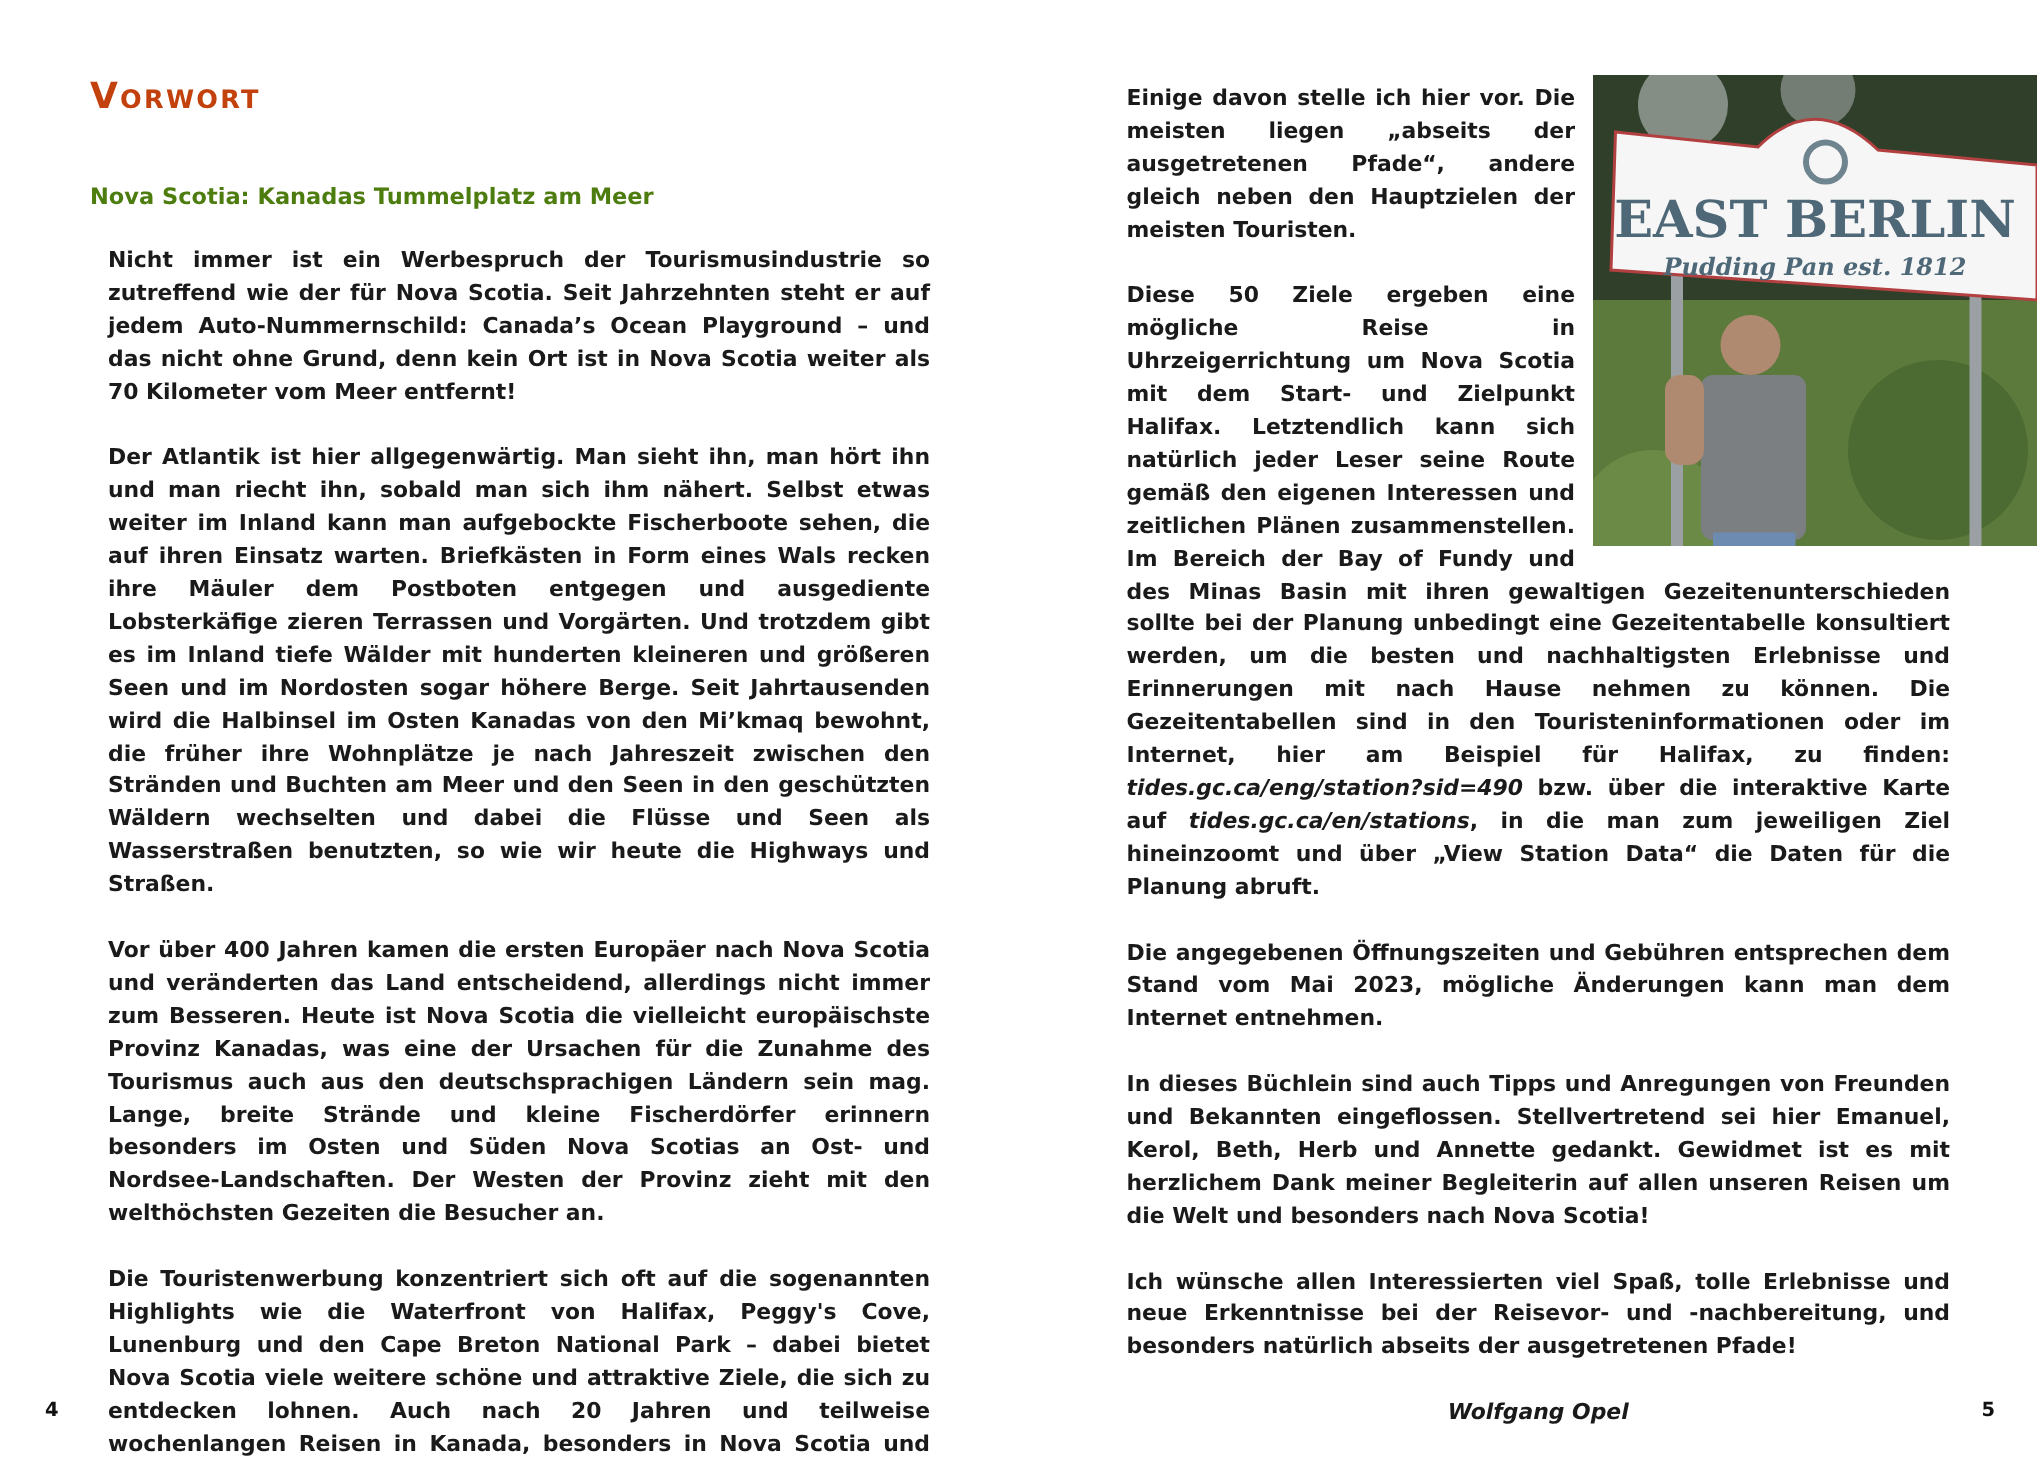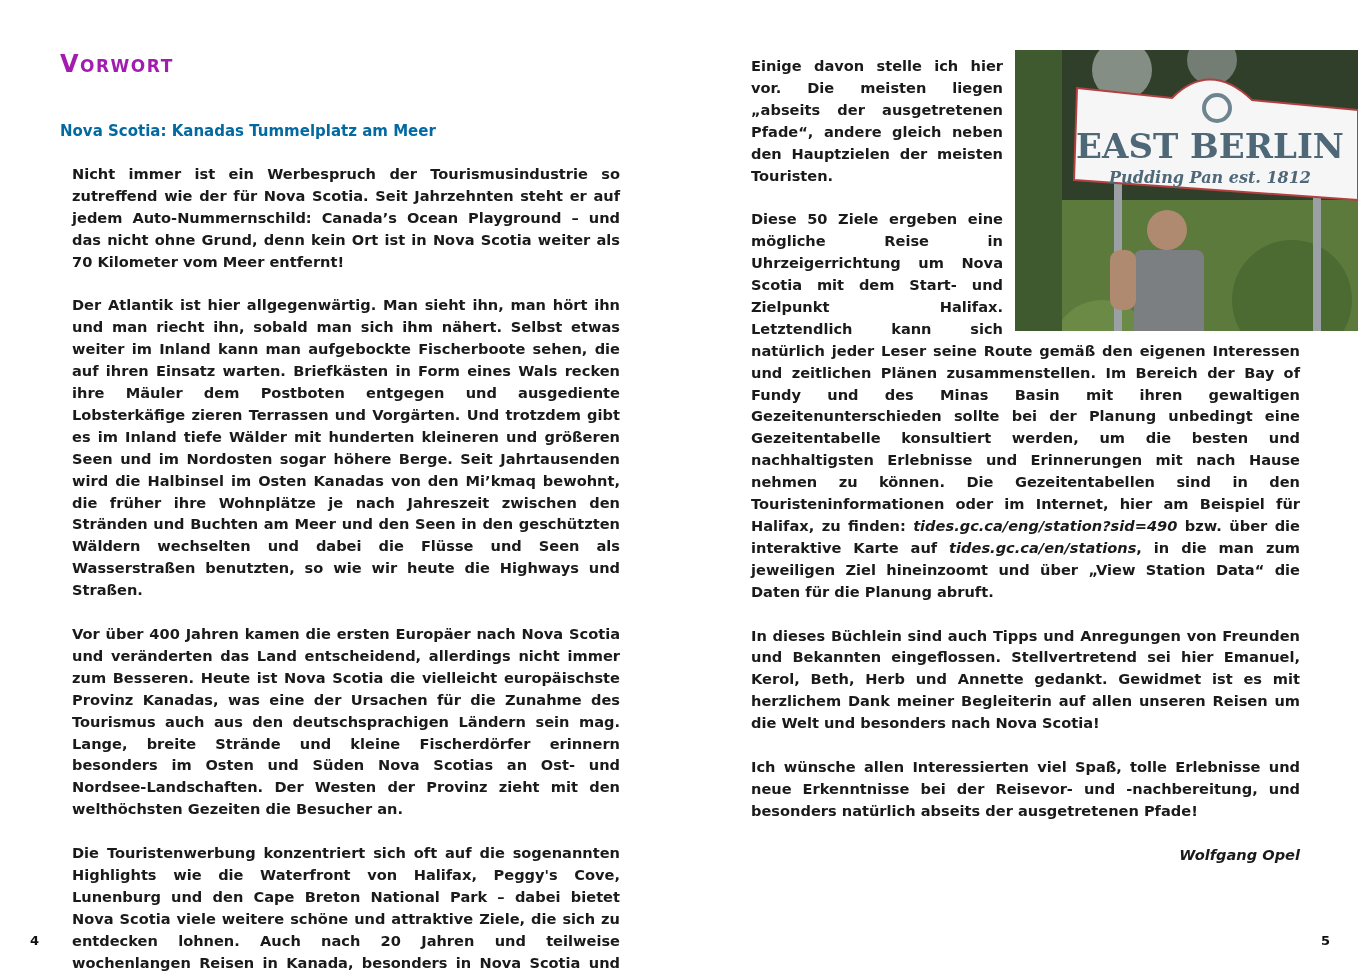--- a/index.html
+++ b/index.html
@@ -1,28 +1,28 @@
 <!DOCTYPE html>
 <html><head>
 <meta charset="utf-8">
 <style>
   html, body { margin:0; padding:0; background:#ffffff; }
   body { width:1358px; height:974px; position:relative; overflow:hidden;
          font-family:"DejaVu Sans", sans-serif; color:#1a1a1a; }
   .page-title { position:absolute; left:60px; top:50px; font-size:24px; font-weight:bold;
-                color:#a21caf; font-variant:small-caps; letter-spacing:1.5px;
+                color:#c2410c; font-variant:small-caps; letter-spacing:1.5px;
                 font-family:"DejaVu Sans", sans-serif; }
-  .subhead { position:absolute; left:60px; top:122px; font-size:15px; font-weight:bold; color:#0369a1; }
+  .subhead { position:absolute; left:60px; top:122px; font-size:15px; font-weight:bold; color:#4d7c0f; }
   .col { position:absolute; font-size:14.6px; line-height:21.9px; text-align:justify; hyphens:manual; }
   .col p { margin:0 0 21.9px 0;font-weight:bold; }
   .left-col { left:72px; top:163px; width:548px; }
   .right-col { left:751px; top:55px; width:549px; }
-  .photo { float:right; width:296px; height:281px; margin:-5px -58px 8px 12px; position:relative;
-           overflow:hidden; background:#3f5a2e;padding-left:47px; }
-  .signature { text-align:right; font-style:italic; }
+  .photo { float:right; width:296px; height:314px; margin:-5px -58px 8px 12px; position:relative;
+           overflow:hidden; background:#3f5a2e; }
+  .signature { text-align:center; font-style:italic; }
   .pagenum { position:absolute; top:933px; font-size:13px; font-weight:bold; color:#111; }
   .pn-left { left:30px; } .pn-right { left:1321px; }
   em { font-style:italic; }
 </style>
 </head>
 <body>
 
 <div>
   <div class="page-title">Vorwort</div>
   <div class="subhead">Nova Scotia: Kanadas Tummelplatz am Meer</div>
@@ -53,18 +53,19 @@
         <text x="148" y="133" text-anchor="middle" font-family="DejaVu Serif, serif" font-size="16" font-style="italic" font-weight="bold" fill="#4e6878">Pudding Pan est. 1812</text>
         <circle cx="155" cy="58" r="13" fill="none" stroke="#6e8590" stroke-width="4"></circle>
         <circle cx="105" cy="180" r="20" fill="#b08a70"></circle>
         <rect x="72" y="200" width="70" height="110" rx="8" fill="#7c7f82"></rect>
         <rect x="80" y="305" width="55" height="77" fill="#6d8bb0"></rect>
         <rect x="48" y="200" width="26" height="60" rx="10" fill="#b08a70"></rect>
       </svg>
     </div>
     <p>Einige davon stelle ich hier vor. Die meisten liegen „abseits der ausgetretenen Pfade“, andere gleich neben den Hauptzielen der meisten Touristen.</p>
     <p><span>Diese 50 Ziele ergeben eine mögliche Reise in Uhrzeigerrichtung um Nova Scotia mit dem Start- und Zielpunkt Halifax. Letztendlich kann sich natürlich jeder Leser seine Route gemäß den eigenen Interessen und zeitlichen Plänen zusammenstellen. Im Bereich der Bay of Fundy und des Minas Basin mit ihren gewaltigen Gezeitenunterschieden sollte bei der Planung unbedingt eine Gezeitentabelle konsultiert werden, um die besten und nachhaltigsten Erlebnisse und Erinnerungen mit nach Hause nehmen zu können. Die Gezeitentabellen sind in den Touristeninformationen oder im Internet, hier am Beispiel für Halifax, zu finden: </span><em>tides.gc.ca/eng/station?sid=490</em><span> bzw. über die interaktive Karte auf </span><em>tides.gc.ca/en/stations</em><span>, in die man zum jeweiligen Ziel hineinzoomt und über „View Station Data“ die Daten für die Planung abruft.</span></p>
+    <p>Die angegebenen Öffnungszeiten und Gebühren entsprechen dem Stand vom Mai 2023, mögliche Änderungen kann man dem Internet entnehmen.</p>
     <p>In dieses Büchlein sind auch Tipps und Anregungen von Freunden und Bekannten eingeflossen. Stellvertretend sei hier Emanuel, Kerol, Beth, Herb und Annette gedankt. Gewidmet ist es mit herzlichem Dank meiner Begleiterin auf allen unseren Reisen um die Welt und besonders nach Nova Scotia!</p>
     <p>Ich wünsche allen Interessierten viel Spaß, tolle Erlebnisse und neue Erkenntnisse bei der Reisevor- und -nachbereitung, und besonders natürlich abseits der ausgetretenen Pfade!</p>
     <p class="signature">Wolfgang Opel</p>
   </div>
   <div class="pagenum pn-right">5</div>
 </div>
 
 </body></html>

